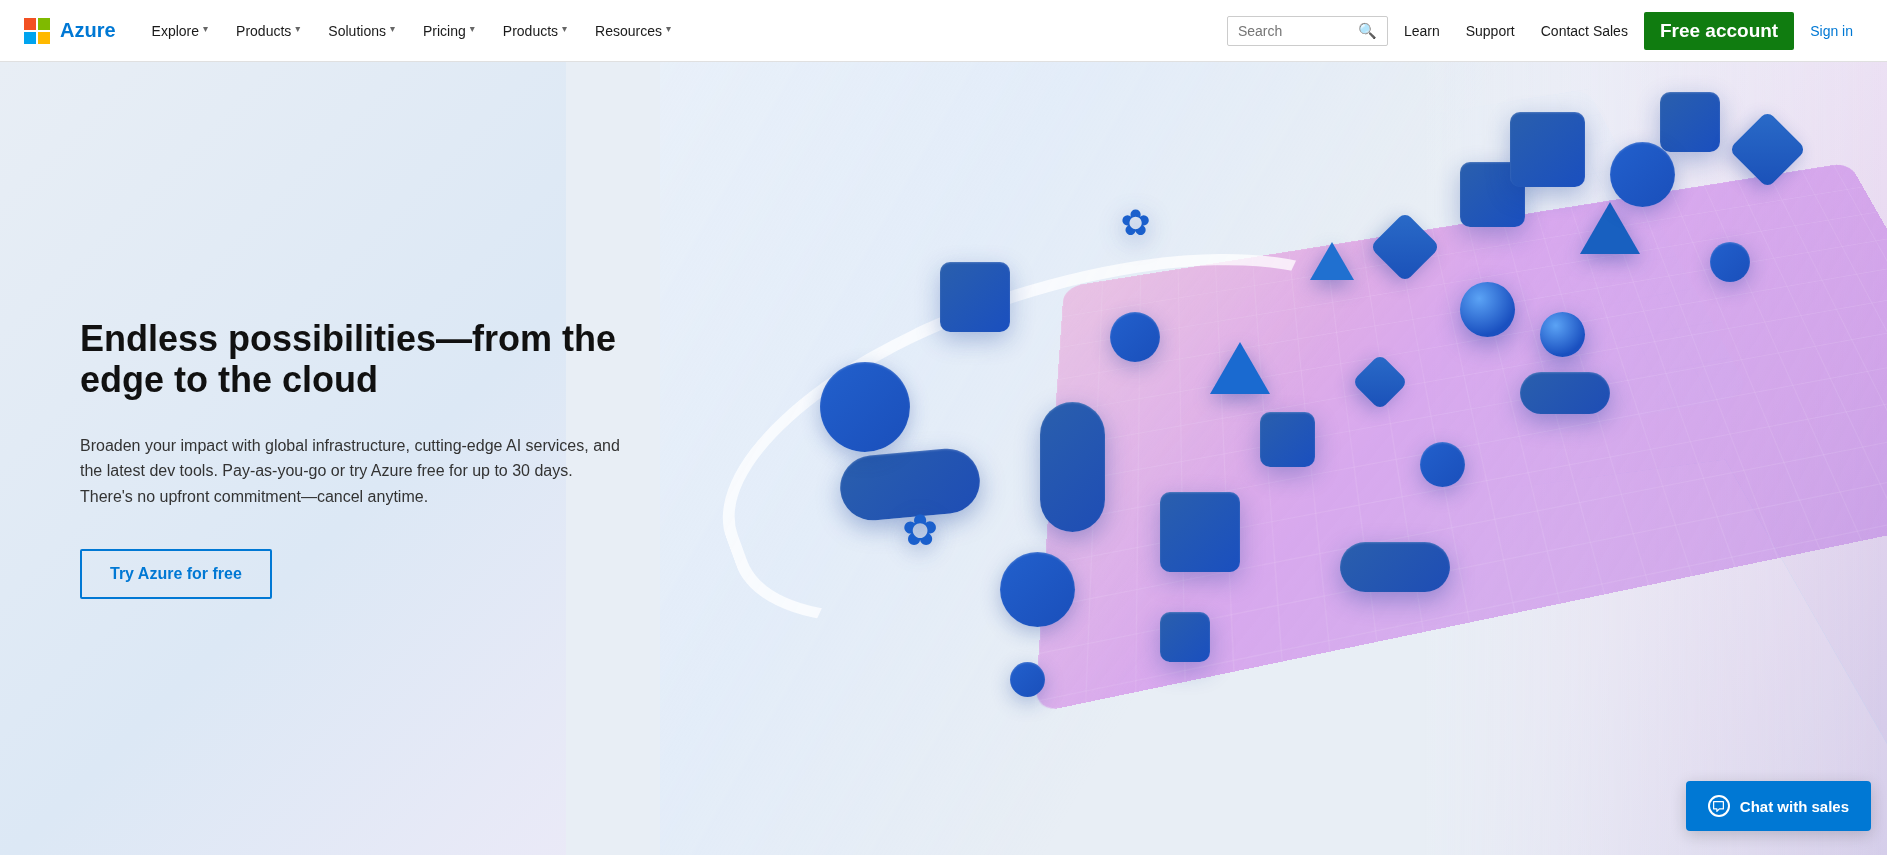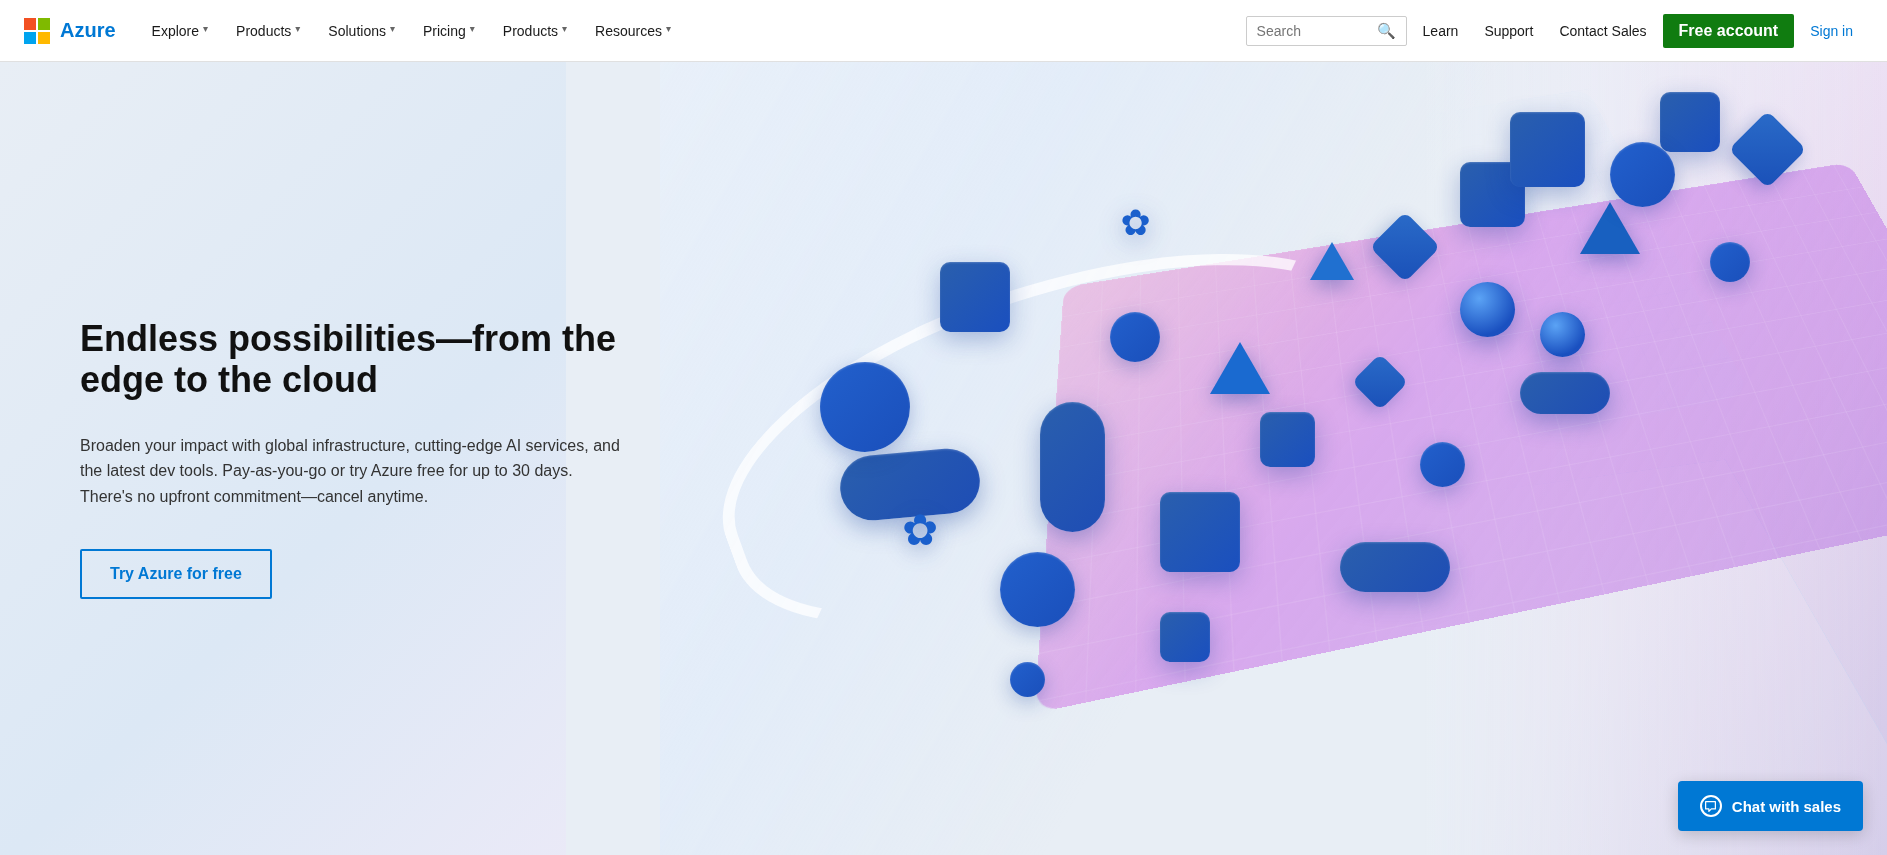--- a/index.html
+++ b/index.html
@@ -96,21 +96,21 @@
       cursor: pointer;
       border-radius: 2px;
       white-space: nowrap;
     }
     .btn-free-account {
       background: #107c10;
       color: #fff;
       border: none;
       border-radius: 2px;
       padding: 8px 16px;
-      font-size: 16px;
+      font-size: 19px;
       font-weight: 600;
       cursor: pointer;
       white-space: nowrap;
     }
     .nav-signin {
       font-size: 14px;
       color: #0078d4;
       padding: 8px 10px;
       cursor: pointer;
       border-radius: 2px;
@@ -179,21 +179,21 @@
       right: 0;
       top: 0;
       width: 65%;
       height: 100%;
       overflow: hidden;
     }
     
     .chat-btn {
       position: fixed;
       bottom: 24px;
-      right: 24px;
+      right: 16px;
       background: #0078d4;
       color: #fff;
       border: none;
       border-radius: 4px;
       padding: 14px 22px;
       font-size: 15px;
       font-weight: 600;
       cursor: pointer;
       display: flex;
       align-items: center;

